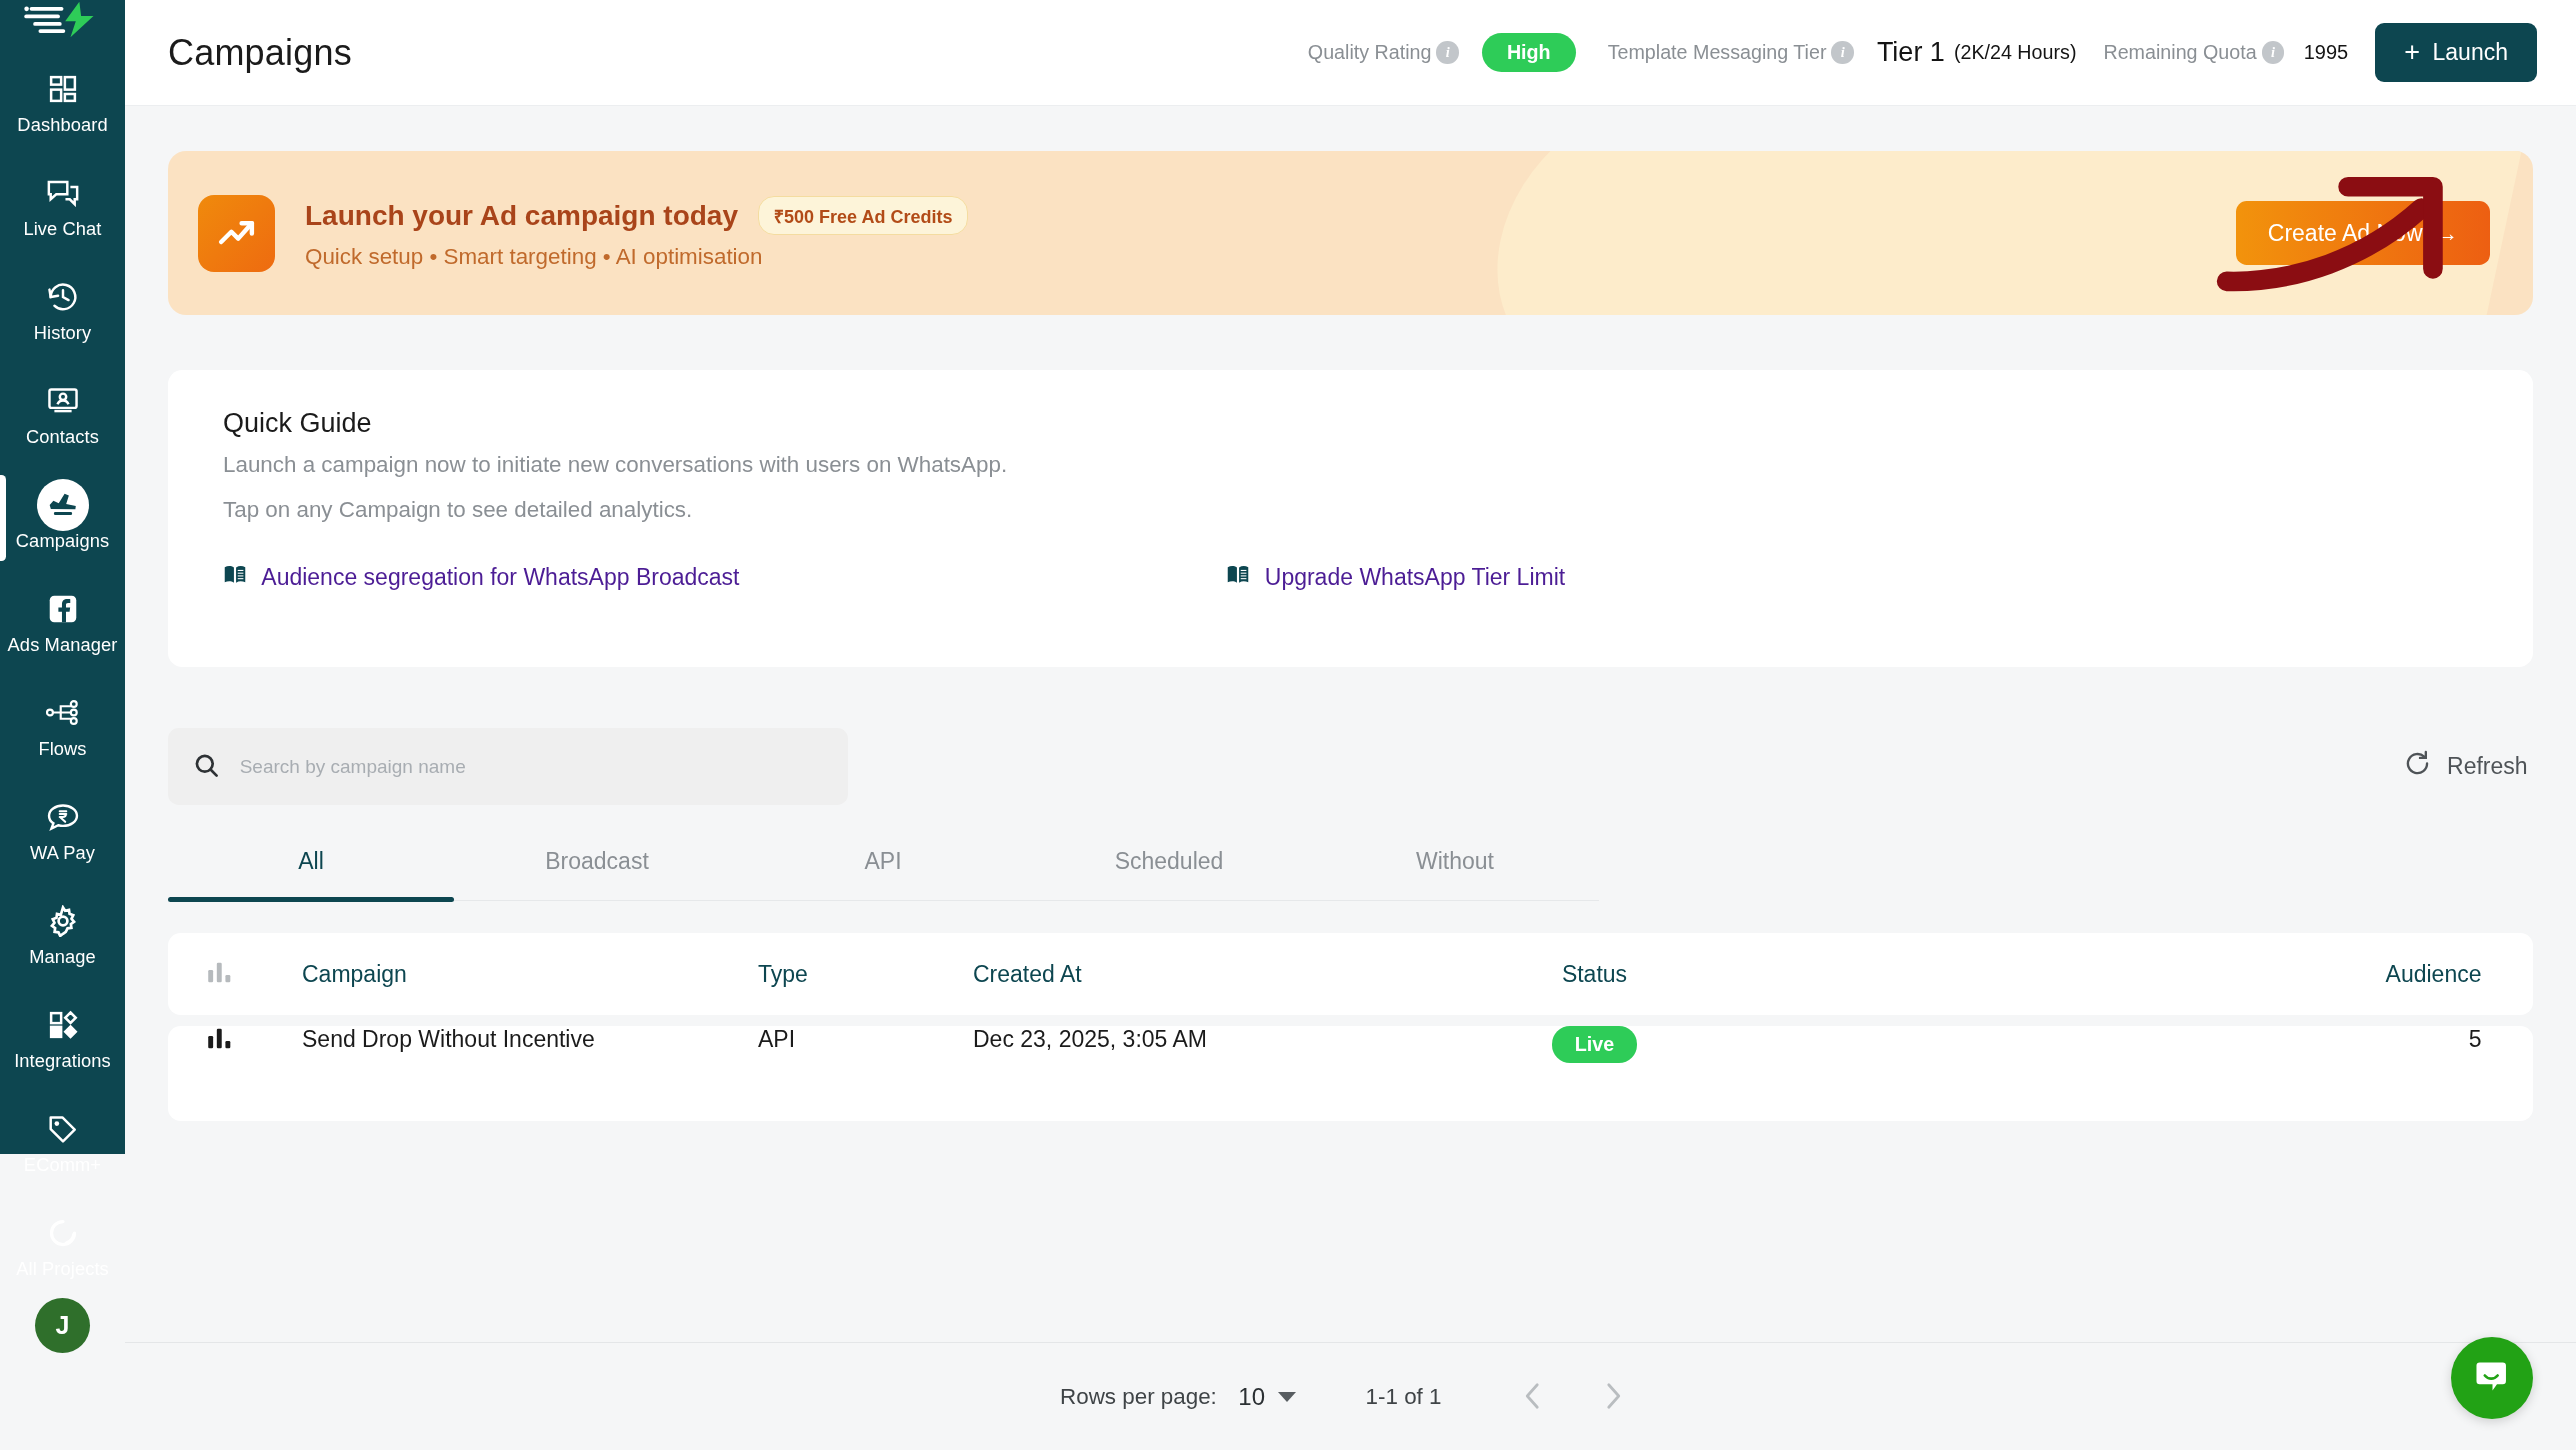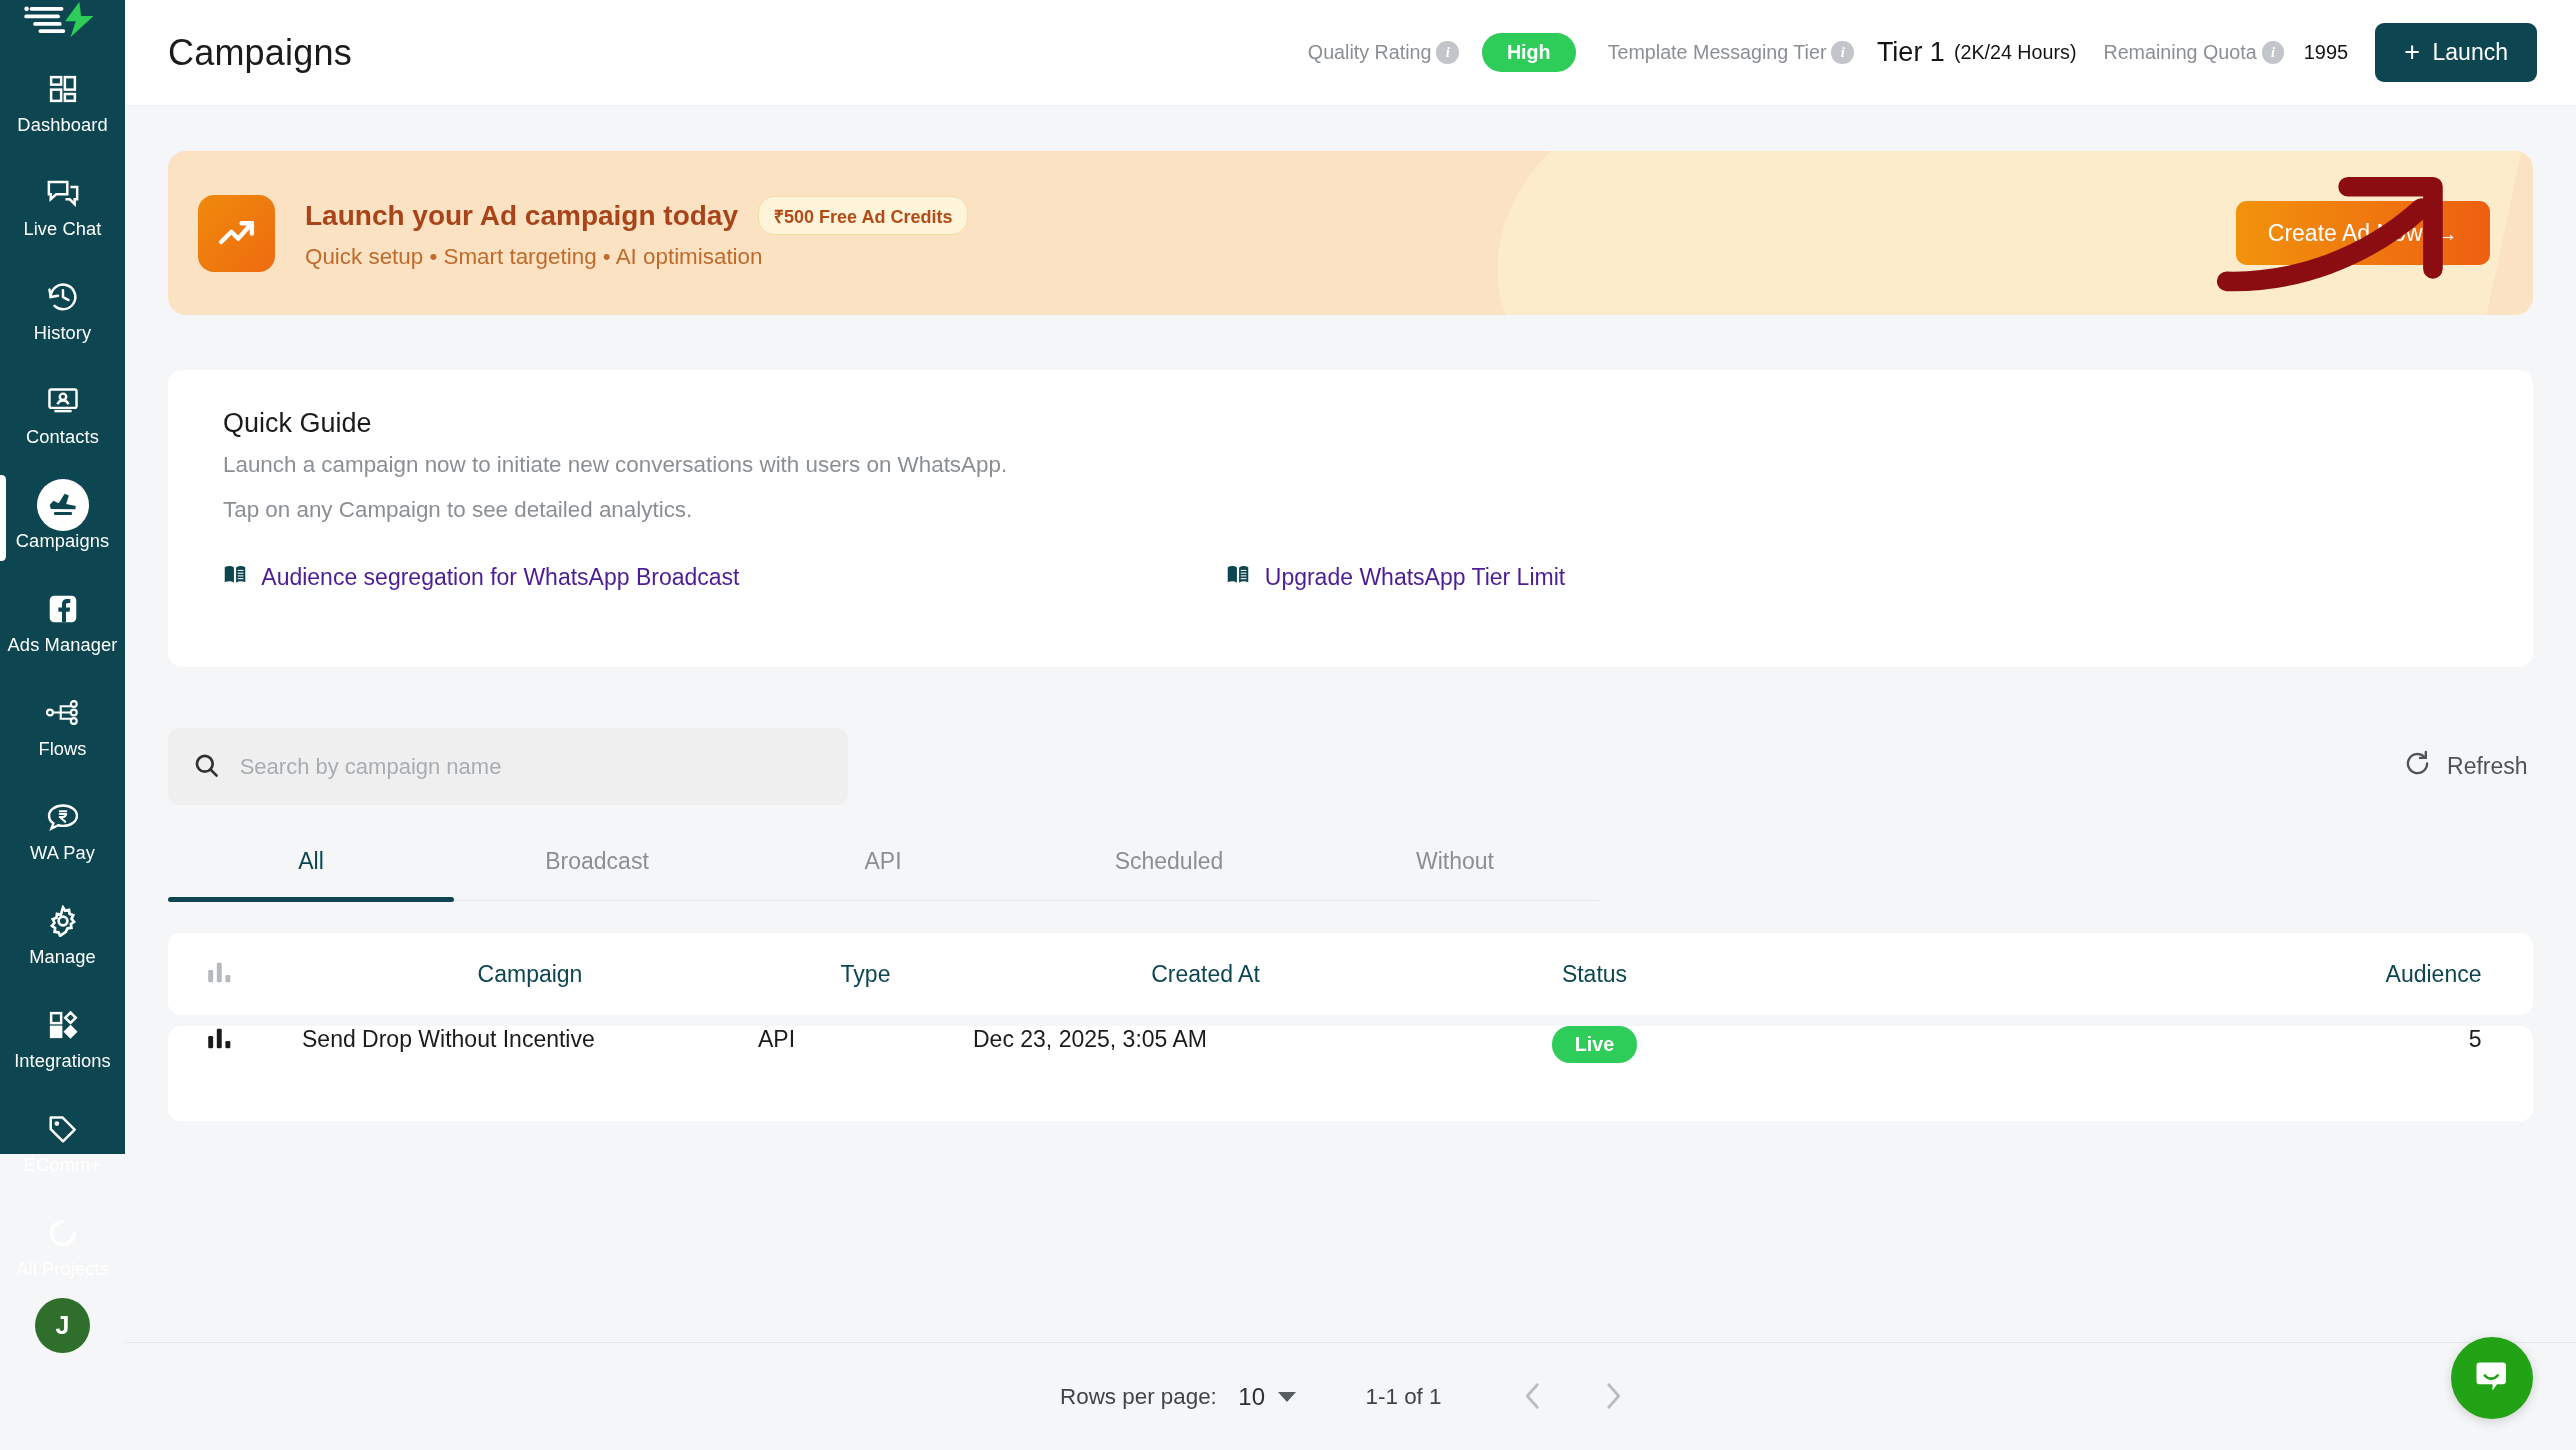--- a/index.html
+++ b/index.html
@@ -162,21 +162,21 @@
 
   
   .search-row { margin-top: 61px; display: flex; align-items: center; }
   .search-box {
     width: 680px; height: 77px;
     background: #efefef; border-radius: 10.7px;
     display: flex; align-items: center; padding: 0 25px; gap: 19.7px;
   }
   .search-box input {
     border: none; outline: none; background: transparent;
-    font-size: 22px; font-family: inherit; color: #333;
+    font-size: 19px; font-family: inherit; color: #333;
     width: 100%;
   }
   .search-box input::placeholder { color: #a8adb2; }
   .refresh-btn {
     margin-left: auto; display: inline-flex; align-items: center; gap: 16px;
     background: transparent; border: none; cursor: pointer;
     font-size: 23px; color: #4e5357; font-family: inherit;
     padding-right: 5.4px;
   }
 
@@ -211,21 +211,21 @@
     background: #ffffff; border-radius: 12.5px;
     height: 95px; display: flex; align-items: flex-start;
     padding: 0 39px; cursor: pointer;
   }
   .c-ico  { width: 95px; flex: 0 0 95px; }
   .c-name { width: 456px; flex: 0 0 456px; }
   .c-type { width: 215px; flex: 0 0 215px; }
   .c-date { width: 465px; flex: 0 0 465px; }
   .c-stat { width: 313px; flex: 0 0 313px; display: flex; justify-content: center; }
   .c-aud  { flex: 1; text-align: right; padding-right: 12.5px; }
-  .th { font-size: 23px; color: #0d4650; text-align: center; }
+  .th { font-size: 23px; color: #0d4650; }
   .th.right { text-align: right; padding-right: 12.5px; }
   .th.center { text-align: center; }
   .td { font-size: 23px; color: #1b1b1b; }
   .td.right { text-align: right; padding-right: 12.5px; }
   .live-badge {
     background: #2ecc58; color: #ffffff;
     font-size: 19.7px; font-weight: 600;
     padding: 7.2px 23px; border-radius: 18px;
   }
 

